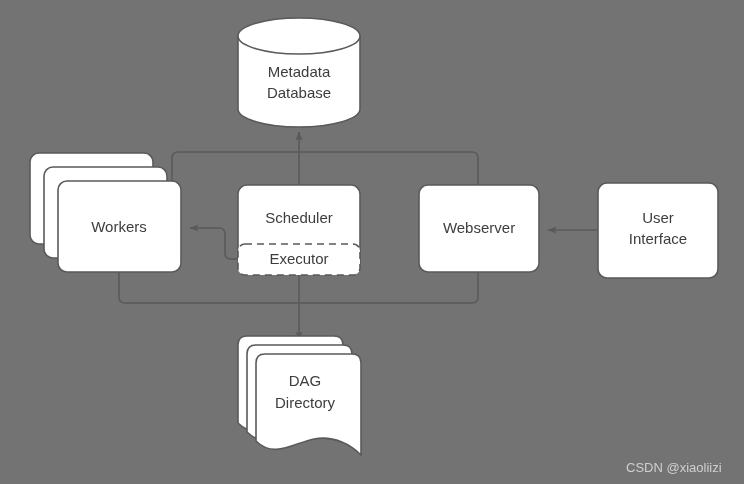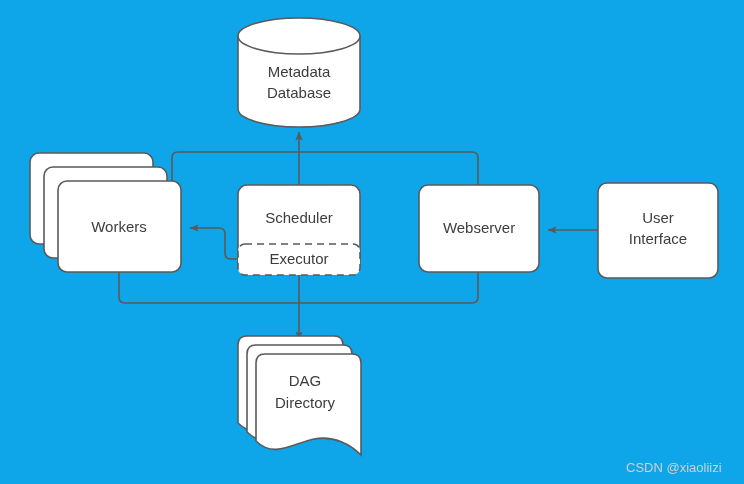--- a/index.html
+++ b/index.html
@@ -4,21 +4,21 @@
 <style>
   html, body {
     margin: 0;
     padding: 0;
     background: #ffffff;
   }
   #canvas {
     position: relative;
     width: 744px;
     height: 484px;
-    background: #0ea5e9;
+    background: #737373;
     overflow: hidden;
     font-family: "Liberation Sans", sans-serif;
   }
   #diagram-svg {
     position: absolute;
     left: 0;
     top: 0;
   }
   .node-label {
     font-family: "Liberation Sans", sans-serif;

